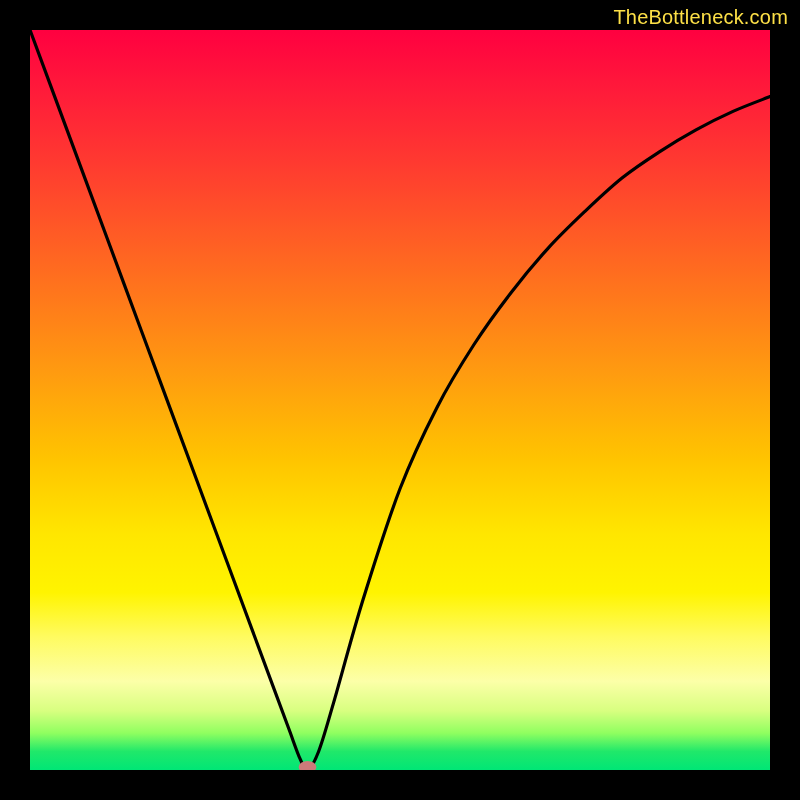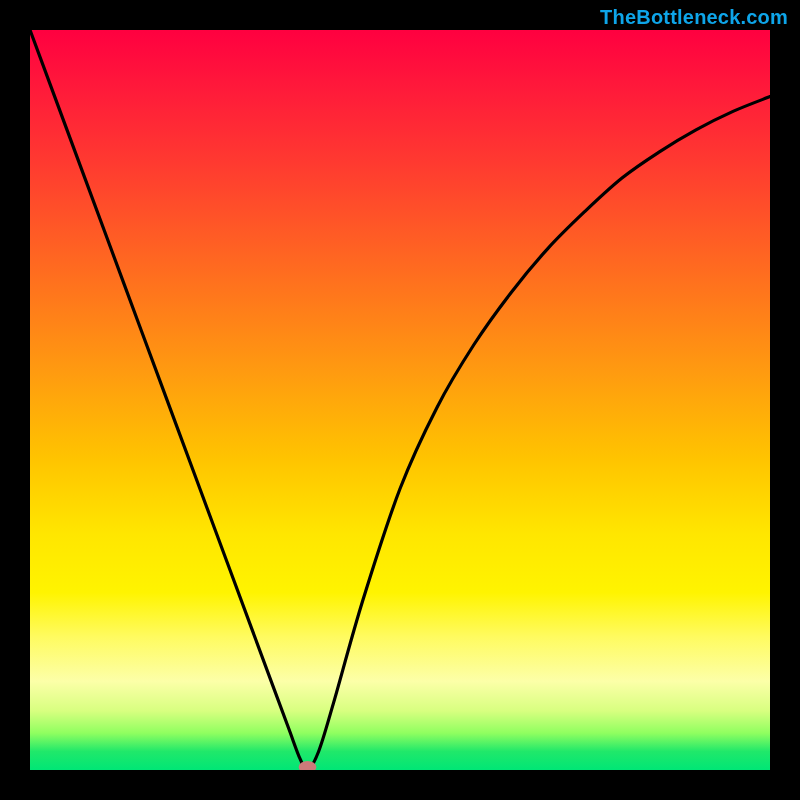--- a/index.html
+++ b/index.html
@@ -14,23 +14,23 @@
   .frame {
     position: relative;
     width: 800px;
     height: 800px;
     background: #000;
   }
   .watermark {
     position: absolute;
     top: 6px;
     right: 12px;
-    color: #0ea5e9;
+    color: #fde047;
     font-size: 20px;
-    font-weight: 700;
+    font-weight: 400;
     letter-spacing: 0.2px;
     user-select: none;
   }
   .plot-area {
     position: absolute;
     left: 30px;
     top: 30px;
     width: 740px;
     height: 740px;
     overflow: hidden;

